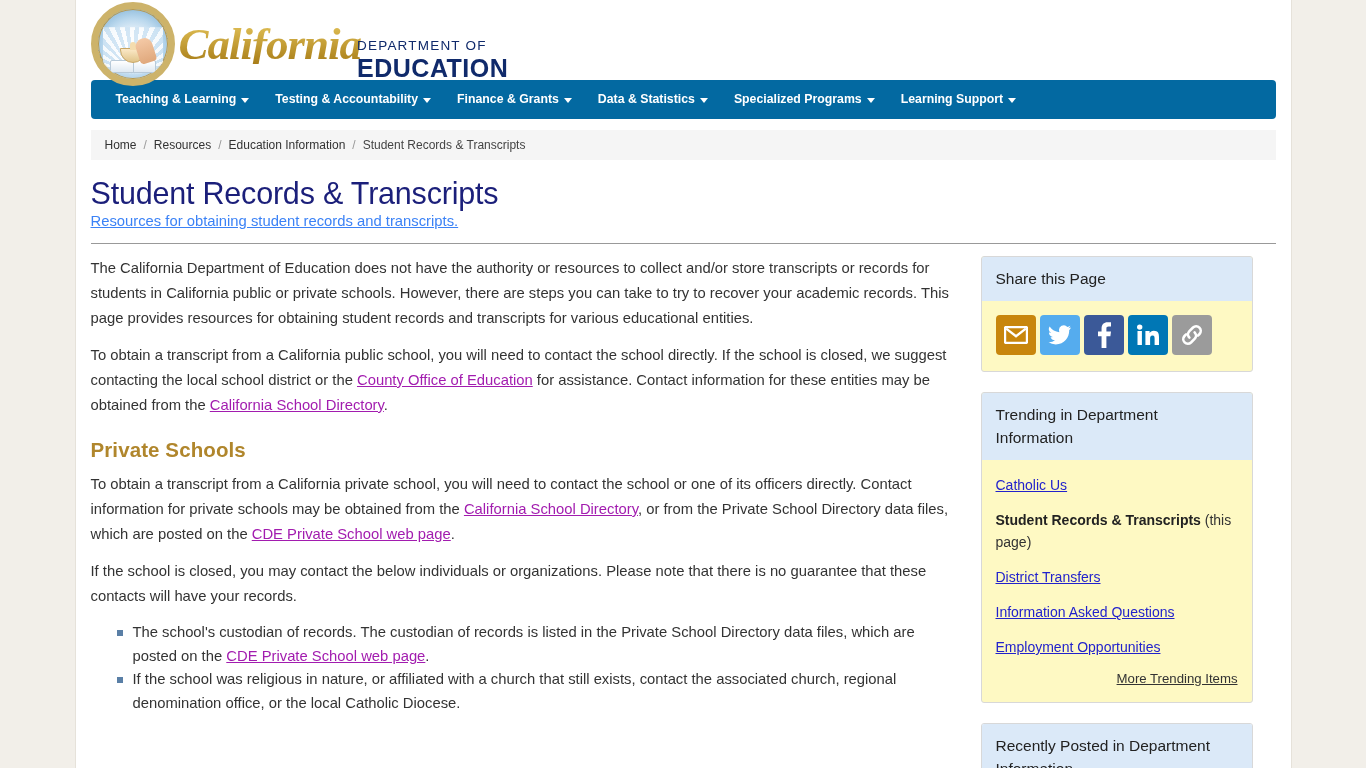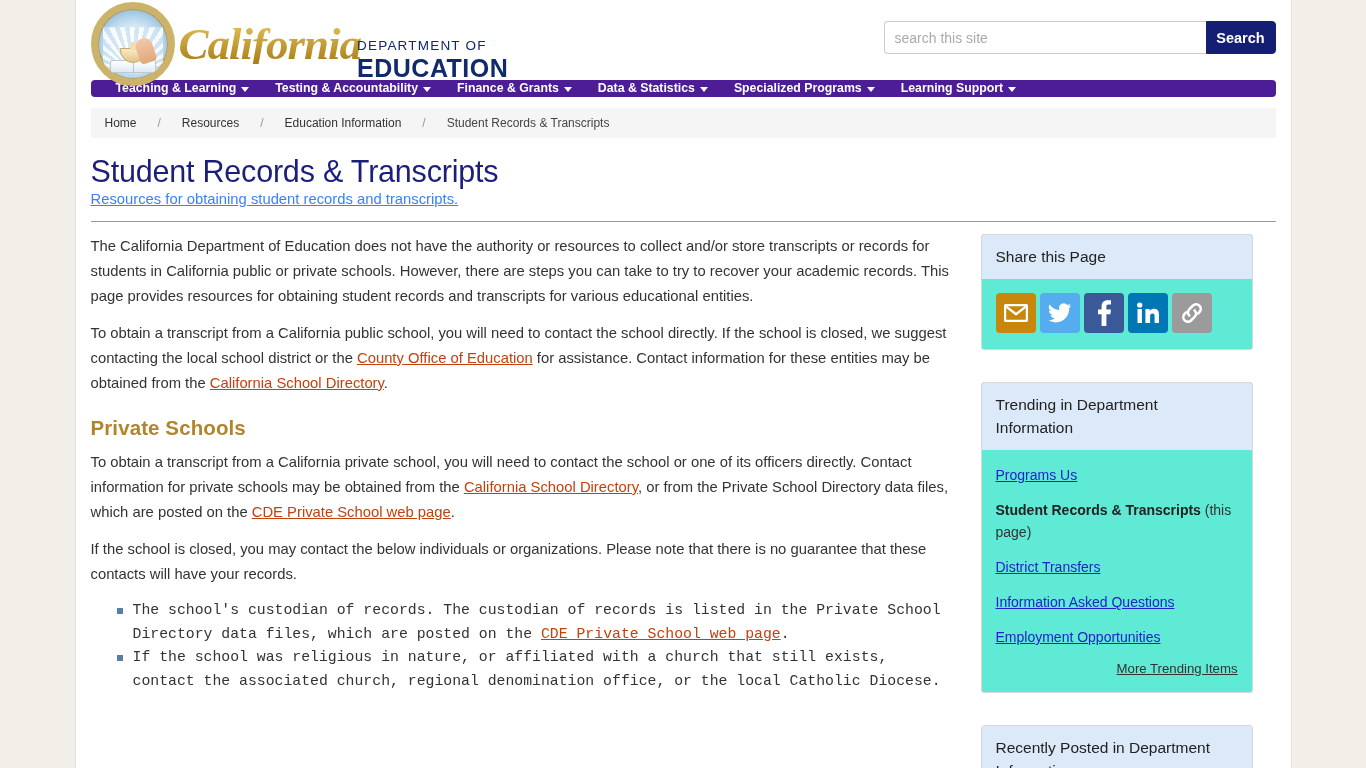--- a/index.html
+++ b/index.html
@@ -169,22 +169,22 @@
     border: 1px solid #141e73;
     border-radius: 0 4px 4px 0;
     font-size: 14.5px;
     font-weight: bold;
     cursor: pointer;
     font-family: "Liberation Sans", sans-serif;
   }
 
   
   .nav {
-    height: 17px;
-    background: #4c1d95;
+    height: 39px;
+    background: #0369a1;
     border-radius: 4px;
     margin: 0 15px;
     display: flex;
     align-items: center;
     padding-left: 12px;
   }
   .nav-item {
     color: #ffffff;
     font-size: 12.3px;
     font-weight: bold;
@@ -208,21 +208,21 @@
   
   .breadcrumb {
     margin: 11px 15px 0 15px;
     background: #f5f5f5;
     height: 30px;
     display: flex;
     align-items: center;
     padding-left: 14px;
     font-size: 12px;
     color: #333;
-    gap: 14px;
+    gap: 0;
   }
   .bc-link { color: #333; cursor: pointer; }
   .bc-sep { color: #999; margin: 0 7px; }
   .bc-current { color: #444; }
 
   
   .title-block { margin: 16px 15px 0 15px; padding-bottom: 14px; border-bottom: 1px solid #999; }
   h1.page-title {
     margin: 0;
     font-size: 30.5px;
@@ -250,52 +250,51 @@
     color: #333;
   }
   .main-col h2 {
     font-size: 20.5px;
     color: #b0862c;
     margin: 20px 0 10px 0;
     font-weight: bold;
     letter-spacing: .1px;
   }
   .main-col a.inline-link {
-    color: #c2410c;
+    color: #a21caf;
     text-decoration: underline;
     cursor: pointer;
   }
   ul.bullets {
     margin: 2px 0 0 0;
     padding-left: 42px;
     list-style: none;
   }
   ul.bullets li {
     font-size: 14.8px;
     line-height: 23.5px;
     color: #333;
     position: relative;
     margin-bottom: 0px;
     padding-left: 0;
-    font-family: Liberation Mono, monospace;
   }
   ul.bullets li:before {
     content: "";
     position: absolute;
     left: -16px; top: 9px;
     width: 6px; height: 6px;
     background: #5a7fa6;
   }
 
   
   .panel {
     border: 1px solid #d8d8d8;
     border-radius: 3px;
-    margin-bottom: 32px;
-    background: #5eead4;
+    margin-bottom: 20px;
+    background: #fef9c3;
     overflow: hidden;
   }
   .panel-head {
     background: #dbe9f8;
     padding: 10px 14px 11px 14px;
     font-size: 15.5px;
     color: #222;
     line-height: 23px;
   }
   .panel-body { padding: 14px 14px 16px 14px; }
@@ -369,24 +368,20 @@
           </div>
         </div>
       <div class="wordmark">
         <span class="wm-cal">California</span><span class="wm-right">
           <span class="wm-dept">DEPARTMENT OF</span>
           <div class="wm-edu">EDUCATION</div>
         </span>
       </div>
     </div>
 
-    <div class="search-wrap">
-      <input class="search-input" type="text" placeholder="search this site" style="">
-      <button class="search-btn">Search</button>
-    </div>
   </div>
 
   <div class="nav" id="nav">
       <div class="nav-item">
         <span>Teaching &amp; Learning</span>
         <span class="caret"></span>
       </div>
       <div class="nav-item">
         <span>Testing &amp; Accountability</span>
         <span class="caret"></span>
@@ -480,21 +475,21 @@
                 </svg>
             </div>
           </div>
         </div>
       </div>
 
       <div class="panel">
         <div class="panel-head">Trending in Department Information</div>
         <div class="panel-body">
           <div class="trend-list" id="trend-list">
-              <div class="trend-item"><a>Programs Us</a></div>
+              <div class="trend-item"><a>Catholic Us</a></div>
               <div class="trend-item trend-current"><strong>Student Records &amp; Transcripts</strong> (this page)</div>
               <div class="trend-item"><a>District Transfers</a></div>
               <div class="trend-item"><a>Information Asked Questions</a></div>
               <div class="trend-item"><a>Employment Opportunities</a></div>
             </div>
           <div class="trend-more">
             <a>More Trending Items</a>
           </div>
         </div>
       </div>

